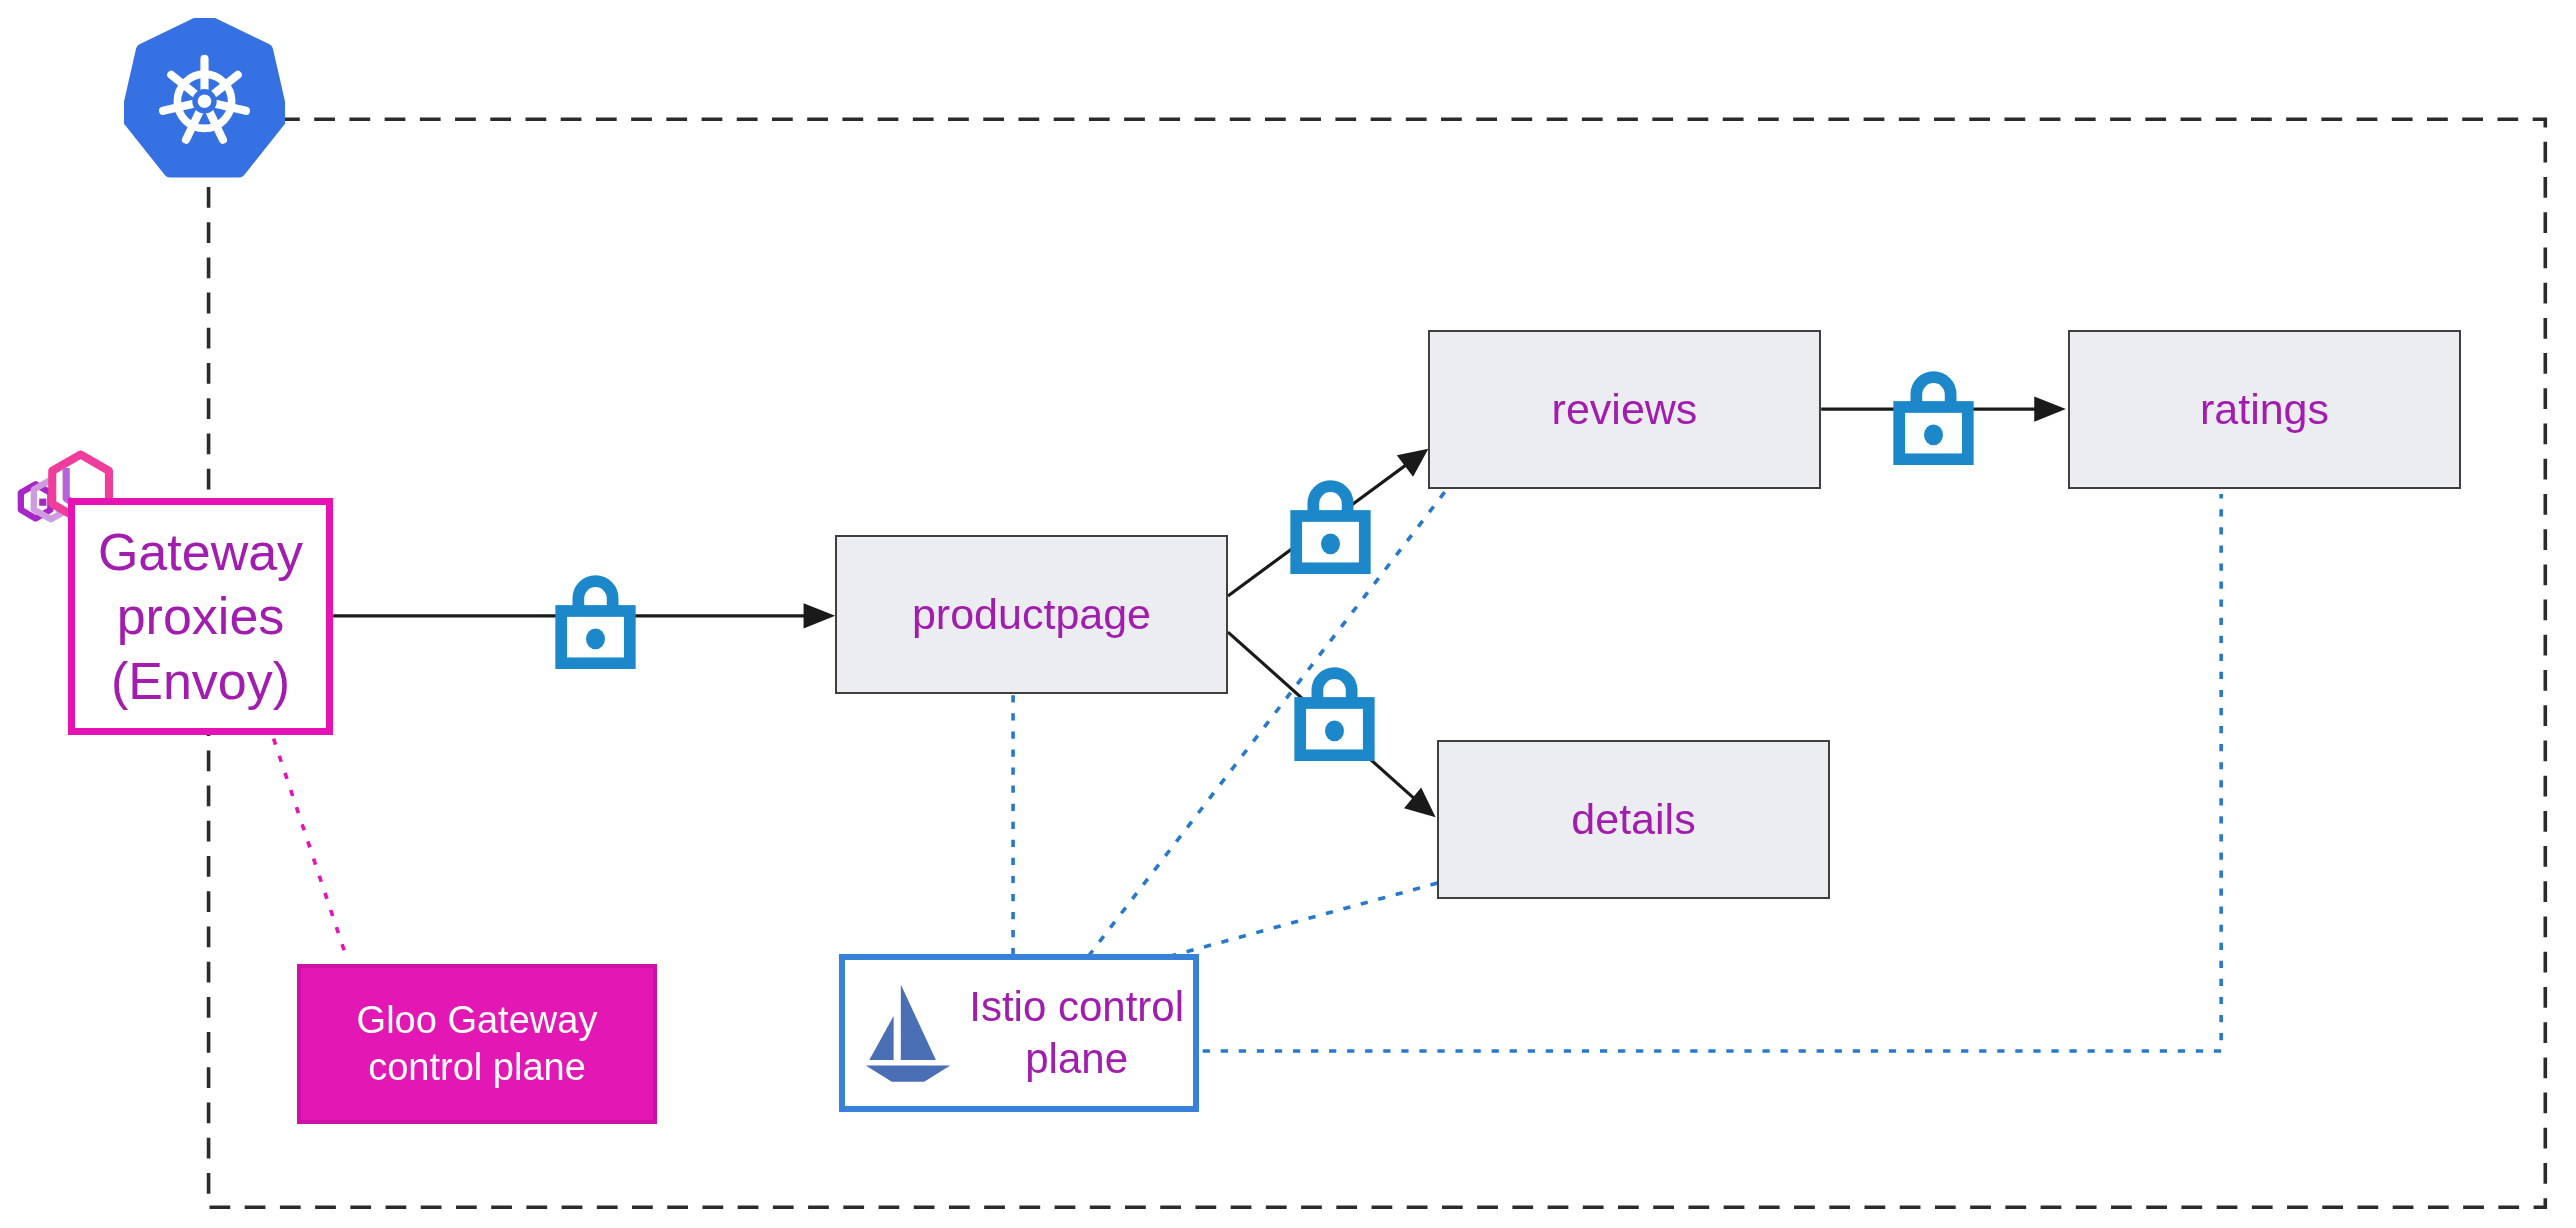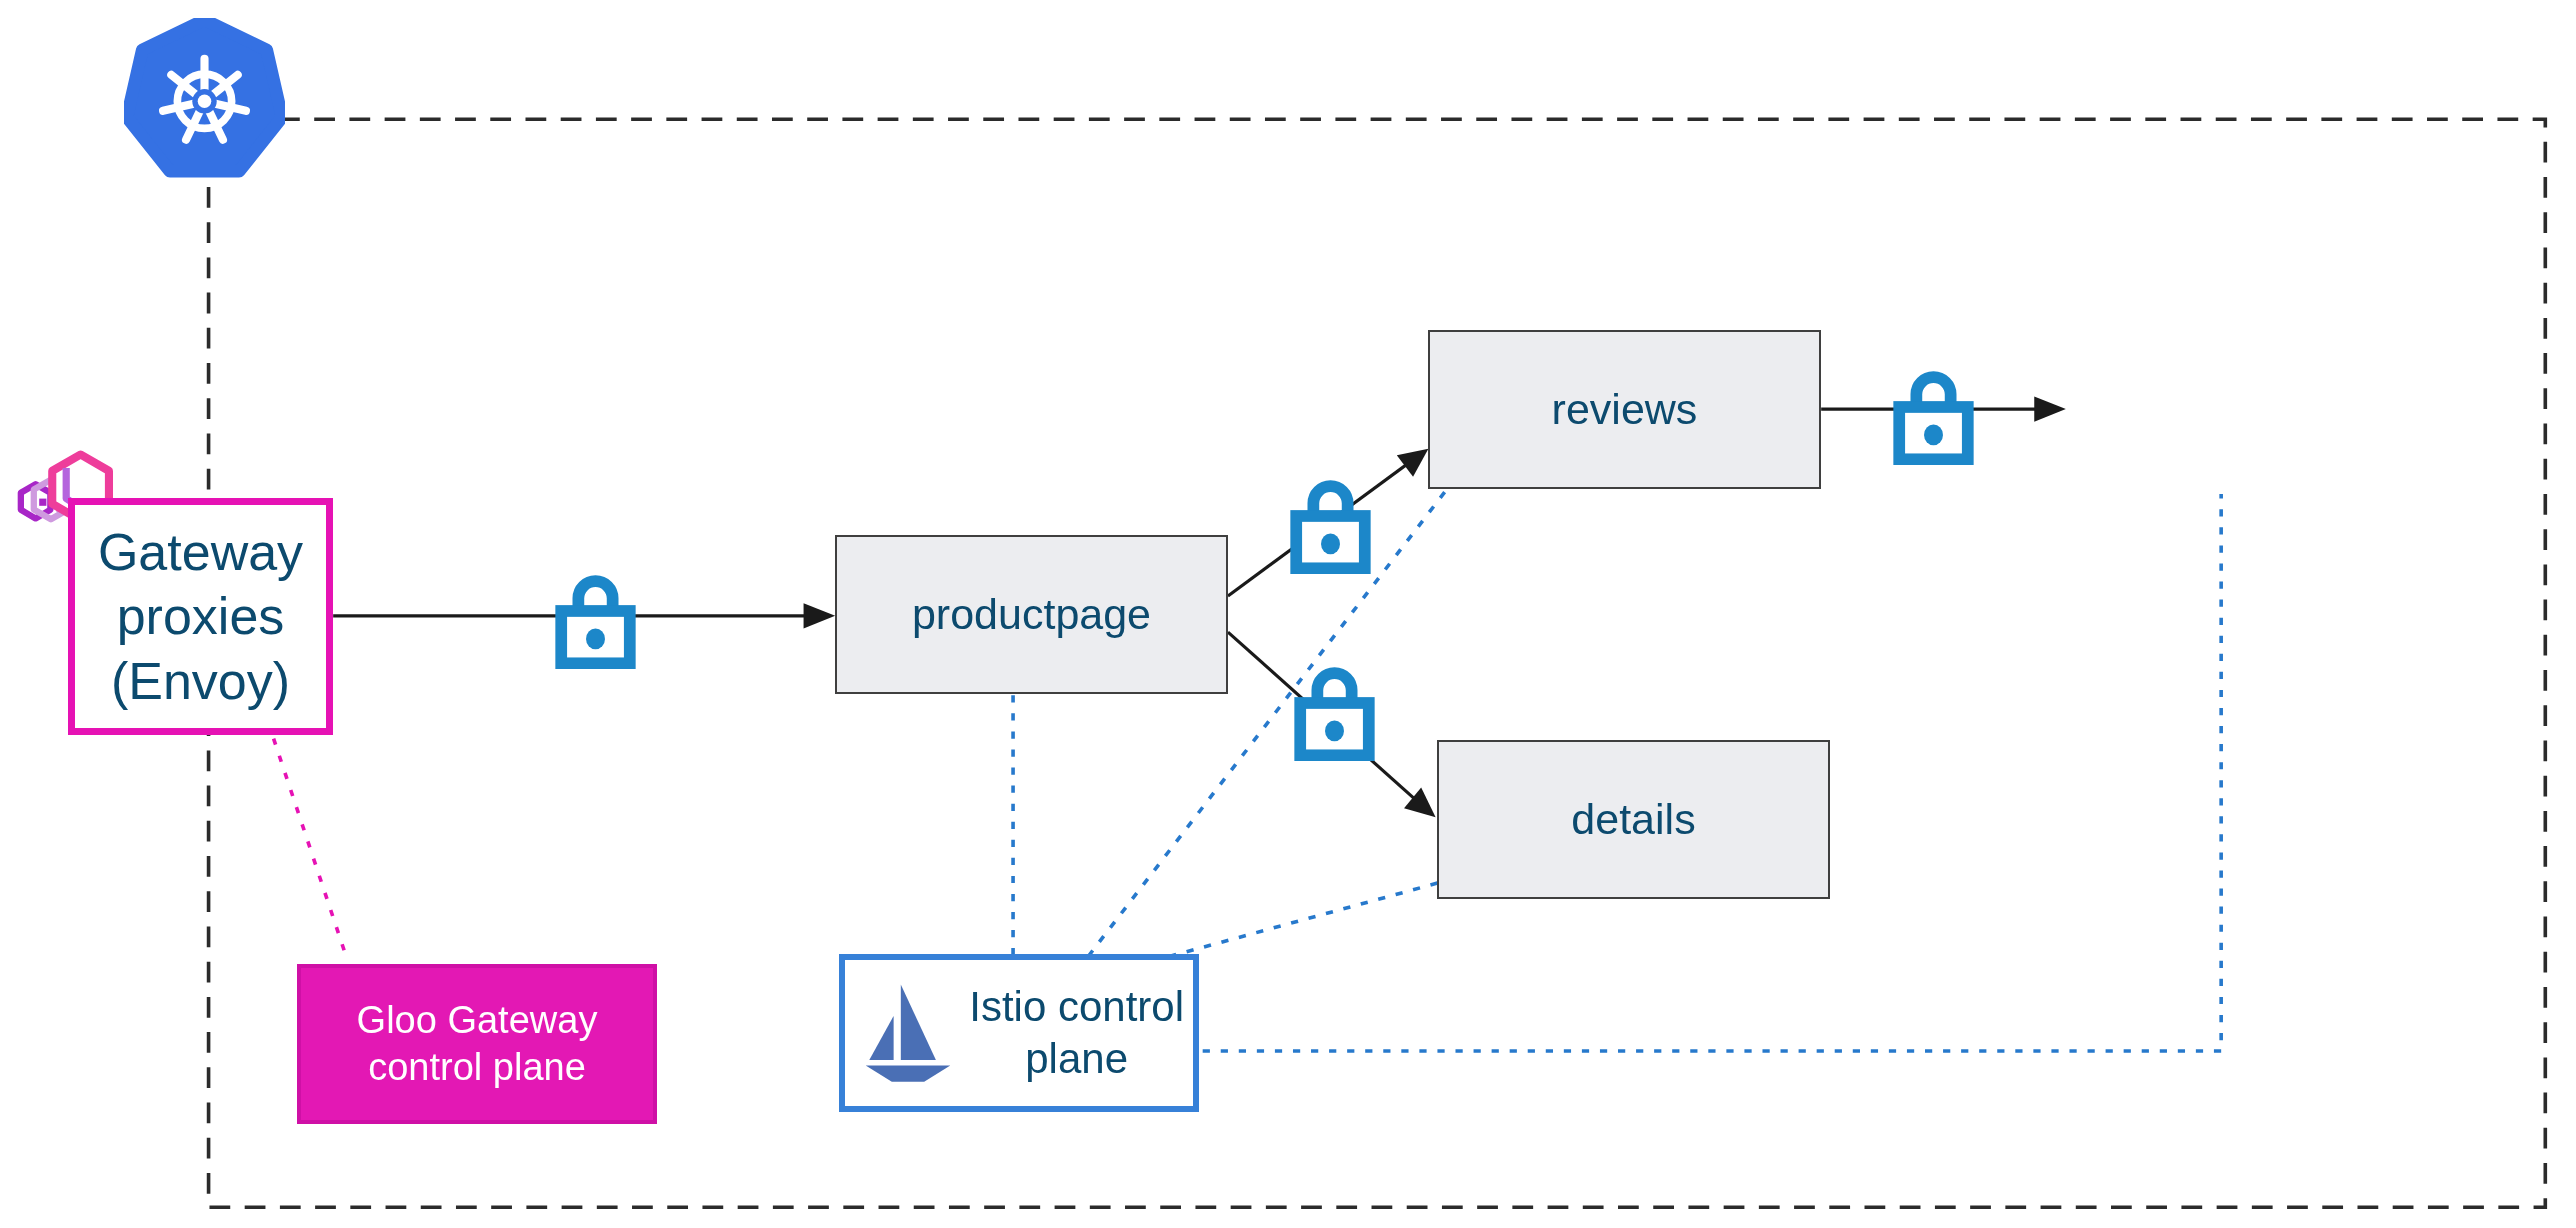--- a/index.html
+++ b/index.html
@@ -9,21 +9,21 @@
     background:#ffffff;
     font-family:"Liberation Sans", sans-serif;
     overflow:hidden;
   }
   .layer{position:absolute;left:0;top:0;width:2576px;height:1229px;}
   .node{
     position:absolute;
     box-sizing:border-box;
     display:flex;align-items:center;justify-content:center;
     text-align:center;
-    color:#0c4a6e;
+    color:#a21caf;
   }
   .label{white-space:pre-line;line-height:1.24;}
   .service{
     background:#ECEDF0;
     border:2.7px solid #3F3F3F;
     font-size:43px;
   }
   .gateway{
     left:68px;top:498px;width:265px;height:237px;
     background:#ffffff;
@@ -119,20 +119,23 @@
   </div>
 
   <div class="node service productpage">
     <div class="label">productpage</div>
   </div>
 
   <div class="node service reviews">
     <div class="label">reviews</div>
   </div>
 
+  <div class="node service ratings">
+    <div class="label">ratings</div>
+  </div>
 
   <div class="node service details">
     <div class="label">details</div>
   </div>
 
   <div class="node gloo-cp">
     <div class="label">Gloo Gateway
 control plane</div>
   </div>
 

